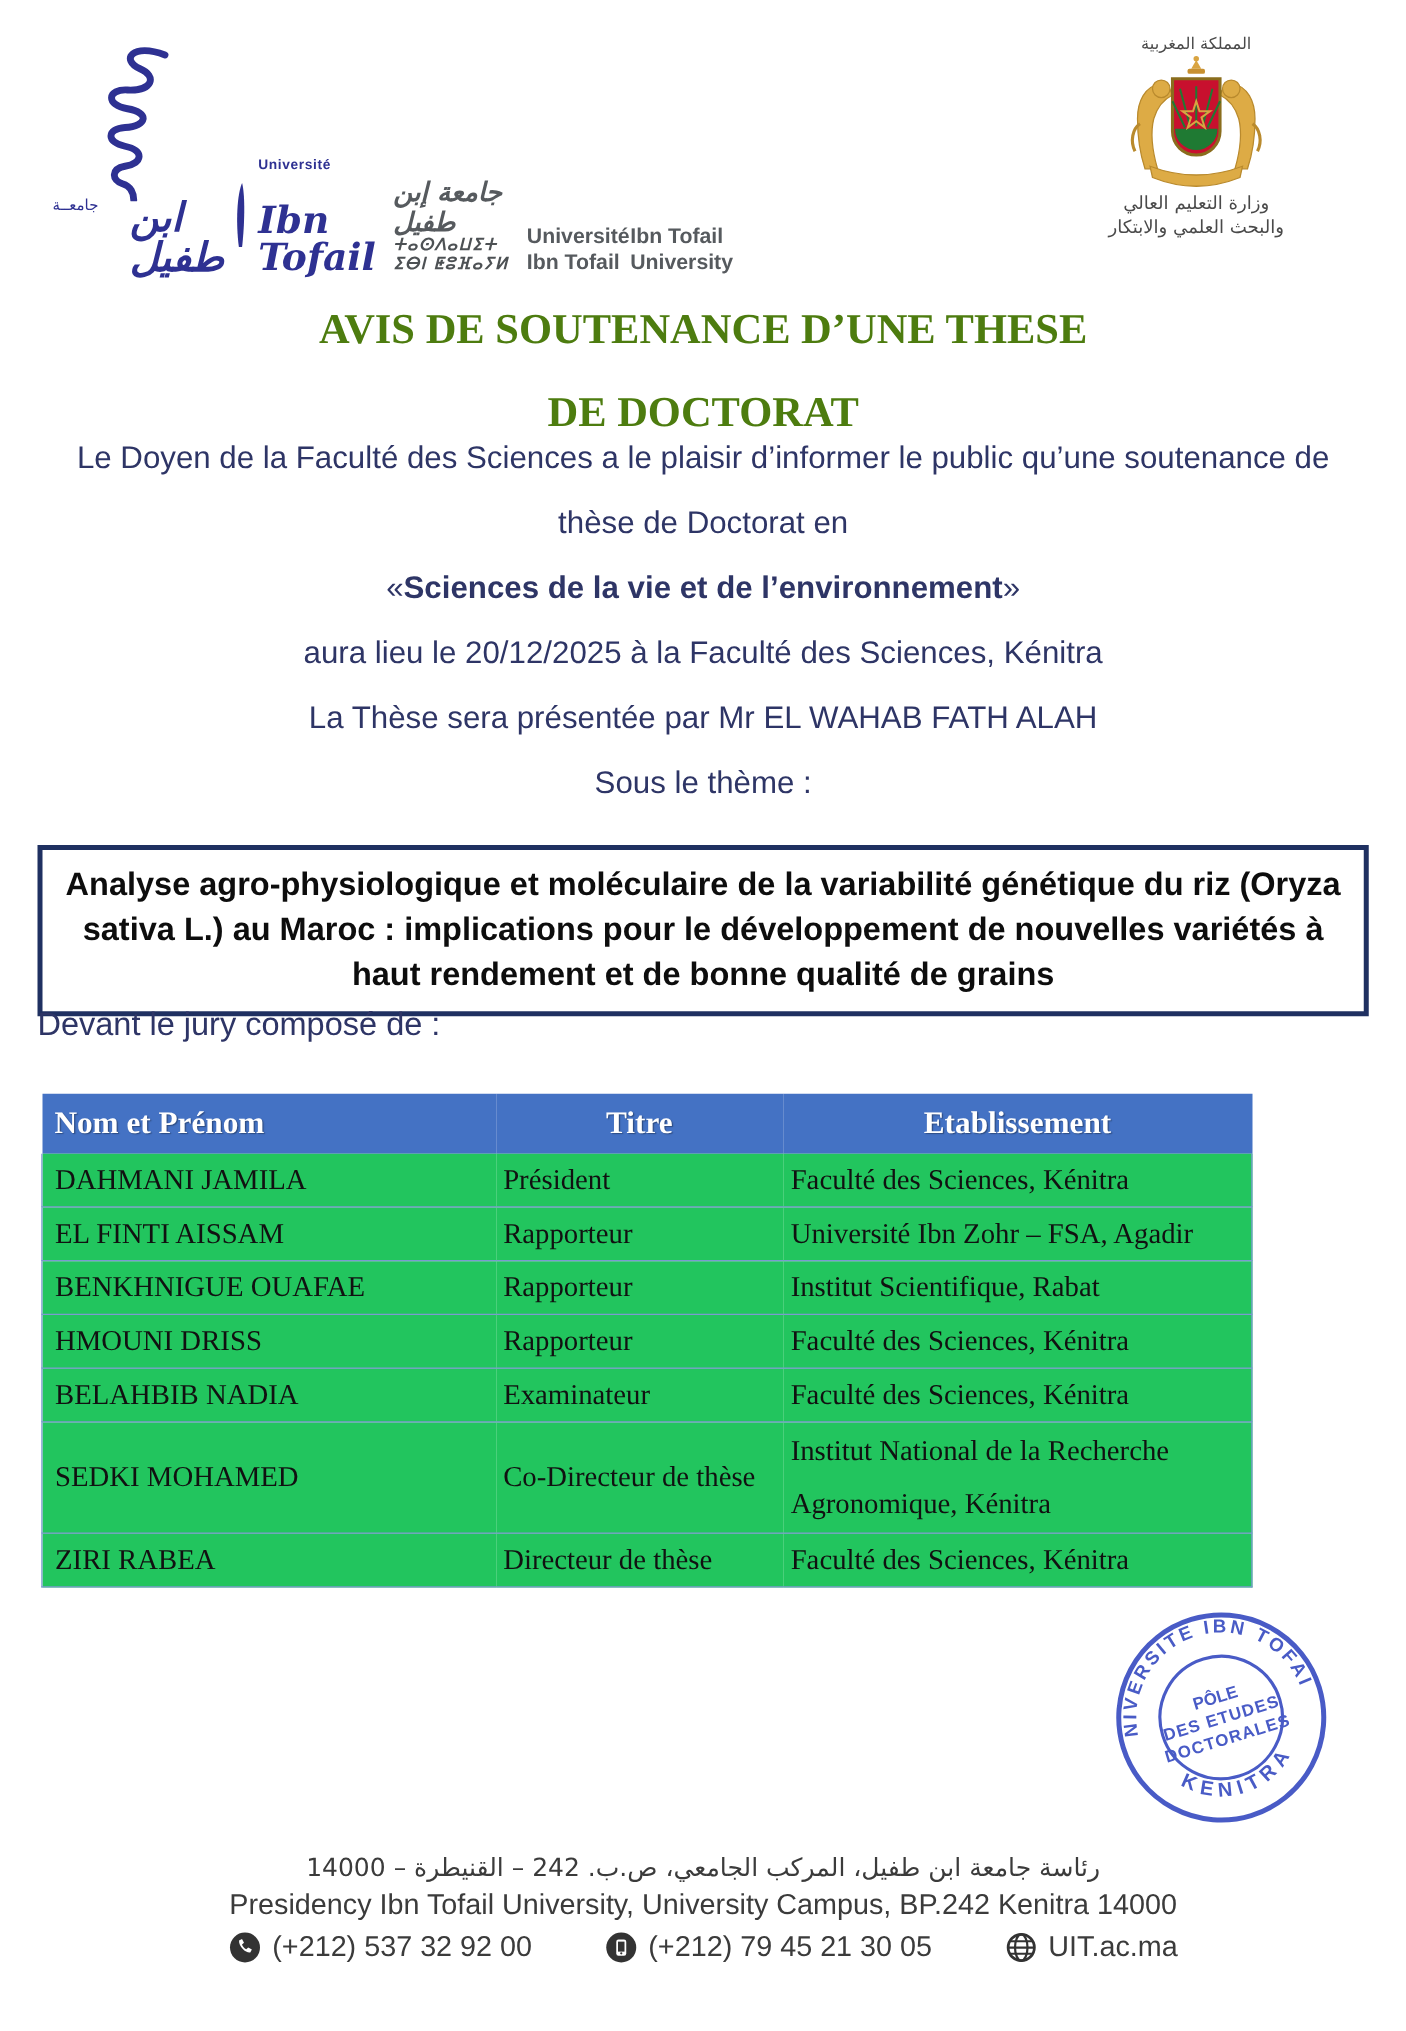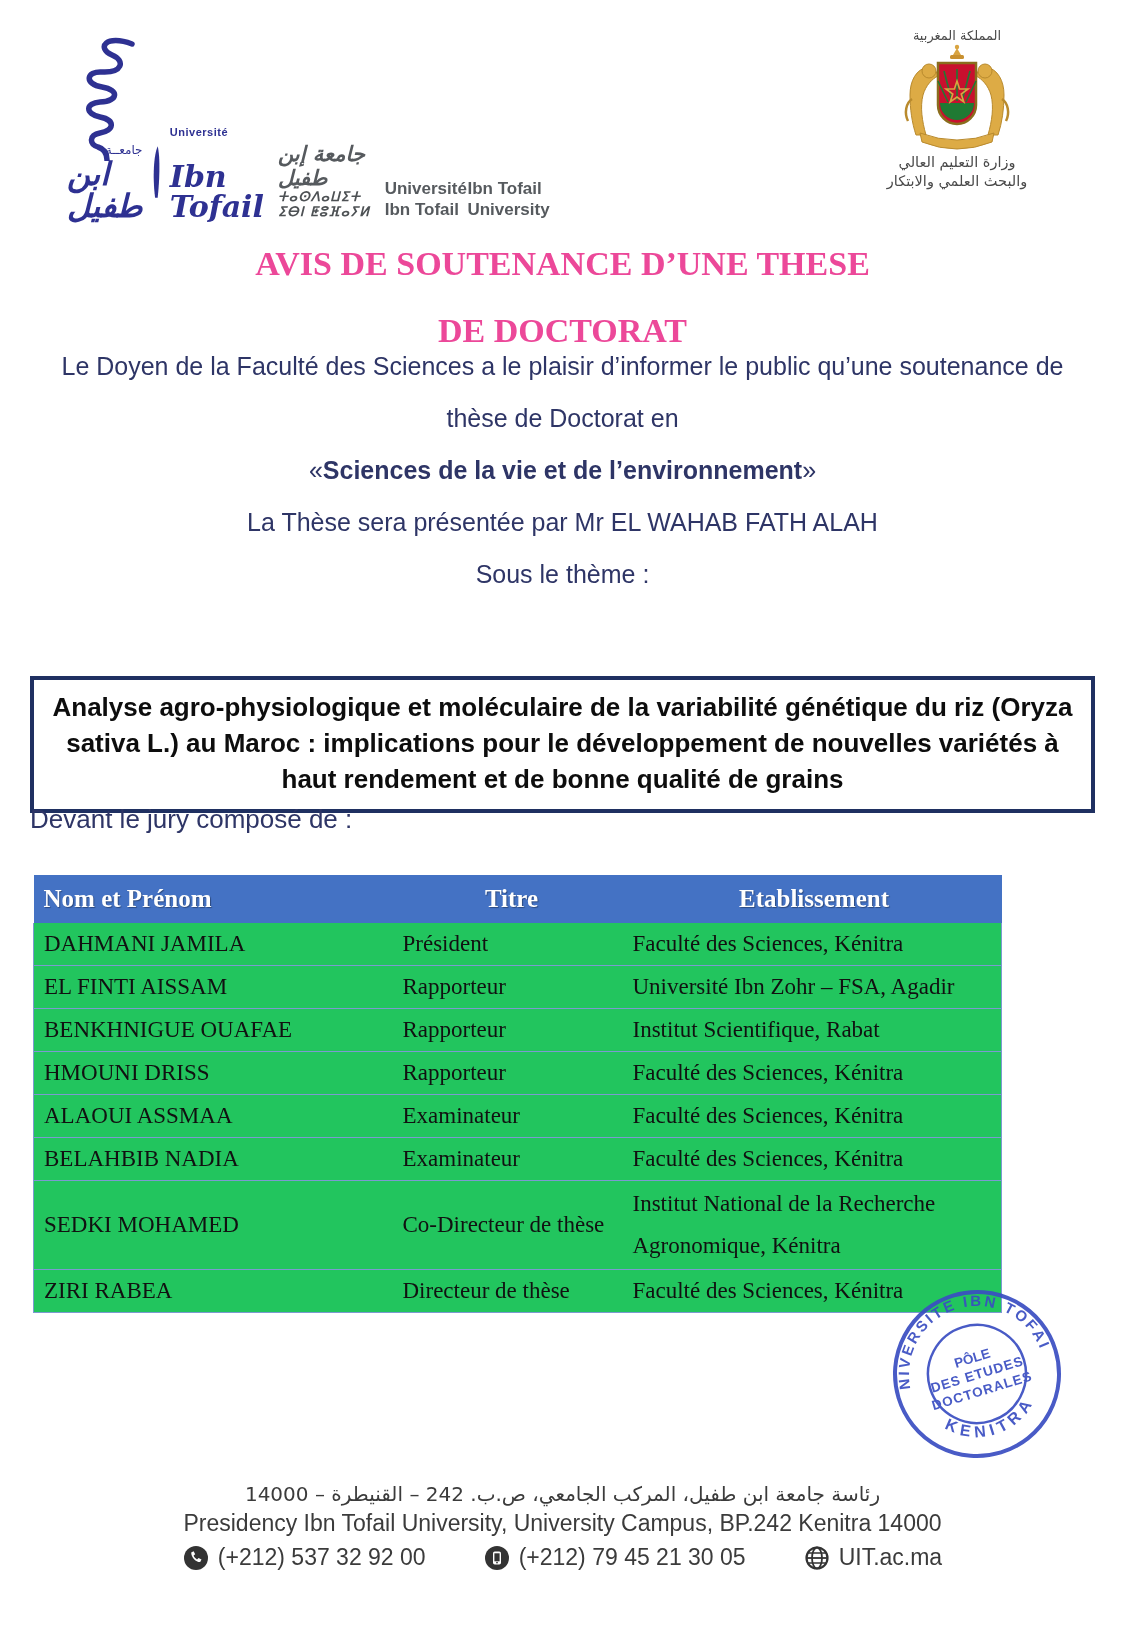--- a/index.html
+++ b/index.html
@@ -3,40 +3,40 @@
 <meta charset="utf-8">
 <style>
   html,body{margin:0;padding:0;background:#e8e8e8;}
   .page{position:relative;width:1125px;height:1625px;margin:0 auto;background:#ffffff;
         font-family:"Liberation Sans",sans-serif;overflow:hidden;}
 
   
   .logo-left{position:absolute;left:42px;top:34px;width:420px;height:165px;}
   .squiggle{position:absolute;left:18px;top:2px;}
   .logo-row{position:absolute;left:0;top:88px;display:flex;align-items:flex-end;gap:14px;}
-  .callig-col{display:flex;flex-direction:column;align-items:flex-end;line-height:1;}
+  .callig-col{display:flex;align-items:flex-start;line-height:1;}
   .callig-small{font-family:"DejaVu Sans",sans-serif;font-size:12px;color:#2e3192;margin-bottom:2px;}
   .callig-big{font-family:"DejaVu Sans",sans-serif;font-style:italic;font-size:32px;font-weight:bold;color:#2e3192;margin-left:25px;}
   .alif{margin:0 -6px;}
   .script-col{display:flex;flex-direction:column;align-items:flex-start;line-height:1;gap:24px;}
   .script-small{font-size:11px;font-weight:bold;color:#2e3192;letter-spacing:.5px;}
   .script-big{font-family:"DejaVu Serif",serif;font-style:italic;font-weight:bold;font-size:30px;color:#2e3192;}
   .naskh-col{display:flex;flex-direction:column;align-items:center;line-height:1.15;padding-bottom:2px;font-style:italic;}
   .naskh-ar{font-family:"DejaVu Sans",sans-serif;font-size:21px;font-weight:600;color:#565a5e;}
   .tifinagh{font-family:"DejaVu Sans",sans-serif;font-size:13px;font-weight:600;color:#4d5154;letter-spacing:1px;}
   .latin-col{display:flex;flex-direction:row;line-height:1.25;padding-bottom:2px;}
   .latin-line{font-size:17px;font-weight:bold;color:#565a5e;}
 
   .emblem{position:absolute;right:88px;top:28px;width:160px;height:175px;text-align:center;}
   .emblem-top{font-family:"DejaVu Sans",sans-serif;font-size:13px;color:#4a4a4a;}
   .emblem-bottom{font-family:"DejaVu Sans",sans-serif;font-size:14.5px;color:#4a4a4a;line-height:1.3;margin-top:-2px;}
 
   
   .main-title{position:absolute;top:230px;left:0;width:100%;text-align:center;
-      font-family:"Liberation Serif",serif;font-weight:bold;color:#ec4899;font-size:34px;line-height:67px;}
+      font-family:"Liberation Serif",serif;font-weight:bold;color:#4d7c0f;font-size:34px;line-height:67px;}
 
   
   .intro{position:absolute;top:352px;left:0;width:100%;text-align:center;color:#2e3566;font-size:25px;}
   .intro p{margin:0 0 24px 0;line-height:28px;}
   .intro .field-b{font-weight:bold;}
 
   
   .thesis-box{position:absolute;top:676px;left:30px;right:30px;border:4px solid #1f3061;
       padding:9px 18px 12px 18px;text-align:center;color:#0d0d0d;font-weight:bold;font-size:26px;line-height:36px;}
 
@@ -135,20 +135,21 @@
 
   <div class="main-title">
     <div>AVIS DE SOUTENANCE D’UNE THESE</div>
     <div>DE DOCTORAT</div>
   </div>
 
   <div class="intro">
     <p>Le Doyen de la Faculté des Sciences a le plaisir d’informer le public qu’une soutenance de</p>
     <p>thèse de Doctorat en</p>
     <p><span>«</span><span class="field-b">Sciences de la vie et de l’environnement</span><span>»</span></p>
+    <p>aura lieu le 20/12/2025 à la Faculté des Sciences, Kénitra</p>
     <p>La Thèse sera présentée par Mr EL WAHAB FATH ALAH</p>
     <p>Sous le thème :</p>
   </div>
 
   <div class="thesis-box">
     <span>Analyse agro-physiologique et moléculaire de la variabilité génétique du riz (Oryza sativa L.) au Maroc : implications pour le développement de nouvelles variétés à haut rendement et de bonne qualité de grains</span>
   </div>
 
   <div class="jury-label">Devant le jury composé de :</div>
 
@@ -172,25 +173,20 @@
         <td>Université Ibn Zohr – FSA, Agadir</td>
       </tr>
       <tr>
         <td>BENKHNIGUE OUAFAE</td>
         <td>Rapporteur</td>
         <td>Institut Scientifique, Rabat</td>
       </tr>
       <tr>
         <td>HMOUNI DRISS</td>
         <td>Rapporteur</td>
-        <td>Faculté des Sciences, Kénitra</td>
-      </tr>
-      <tr>
-        <td>ALAOUI ASSMAA</td>
-        <td>Examinateur</td>
         <td>Faculté des Sciences, Kénitra</td>
       </tr>
       <tr>
         <td>BELAHBIB NADIA</td>
         <td>Examinateur</td>
         <td>Faculté des Sciences, Kénitra</td>
       </tr>
       <tr class="tall">
         <td>SEDKI MOHAMED</td>
         <td>Co-Directeur de thèse</td>

